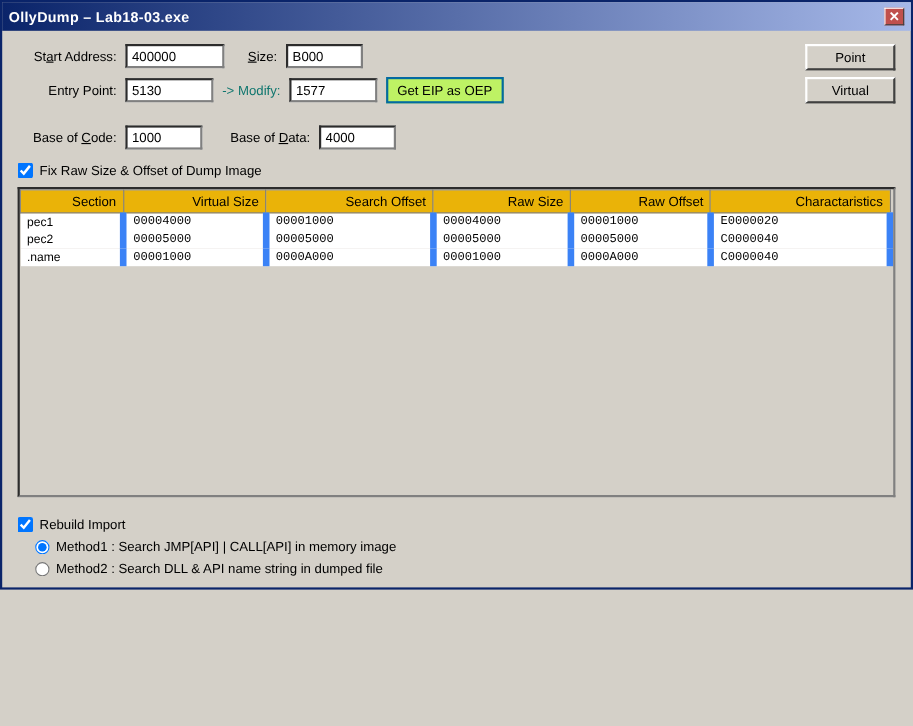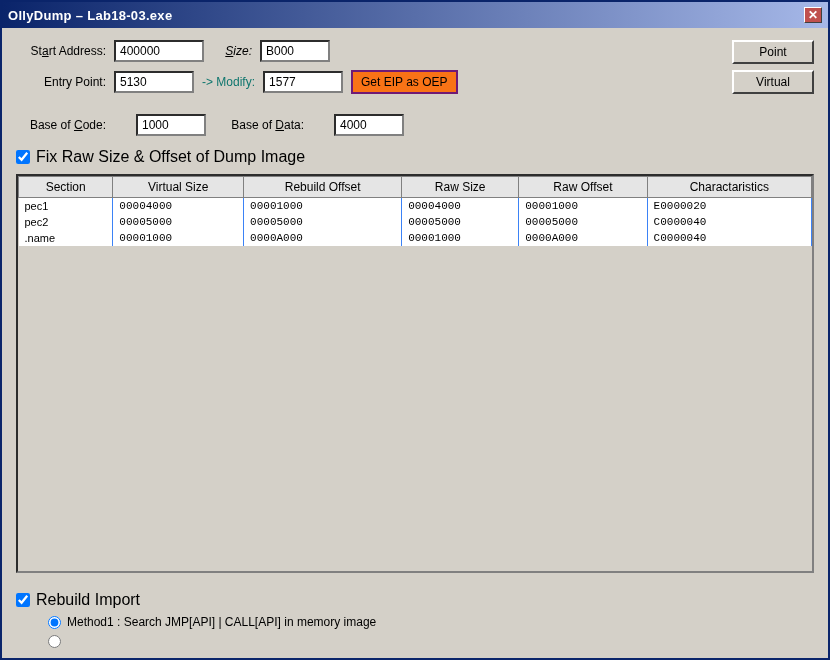--- a/index.html
+++ b/index.html
@@ -6,21 +6,21 @@
     body {
       font-family: "Tahoma", "MS Sans Serif", Arial, sans-serif;
       font-size: 12px;
       background: #d4d0c8;
       width: 830px;
       height: 660px;
       overflow: hidden;
     }
     .window {
       width: 830px;
-      height: 660px;
+      height: 536px;
       background: #d4d0c8;
       border: 2px solid #0a246a;
       display: flex;
       flex-direction: column;
     }
     .title-bar {
       background: linear-gradient(to right, #0a246a, #a6b8e8);
       color: white;
       padding: 3px 6px;
       display: flex;
@@ -84,101 +84,101 @@
       background: white;
       padding: 2px 4px;
       font-size: 12px;
       font-family: inherit;
       height: 22px;
     }
     .input-addr { width: 90px; }
     .input-size { width: 70px; }
     .input-ep { width: 80px; }
     .input-modify { width: 80px; }
-    .input-base { width: 70px; margin-left: 22px; }
+    .input-base { width: 70px; }
     .arrow-label {
       color: #0f766e;
       font-size: 12px;
     }
     .win-btn {
       background: #d4d0c8;
       border: 2px solid #ffffff;
       border-right-color: #404040;
       border-bottom-color: #404040;
       border-left-color: #ffffff;
       border-top-color: #ffffff;
       padding: 3px 16px;
       font-size: 12px;
       font-family: inherit;
       cursor: pointer;
       min-width: 80px;
       text-align: center;
     }
     .get-eip-btn {
-      background: #f97316;
-      border: 2px solid #701a75;
+      background: #bef264;
+      border: 2px solid #0369a1;
       padding: 2px 8px;
       font-size: 12px;
       font-family: inherit;
       cursor: pointer;
       height: 24px;
     }
     .checkbox-row {
       display: flex;
       align-items: center;
       gap: 6px;
       margin-top: 4px;
     }
     .checkbox-row input[type=checkbox] {
       width: 14px;
       height: 14px;
       cursor: pointer;
     }
     .checkbox-label {
-      font-size: 16px;
+      font-size: 12px;
     }
     .table-wrapper {
       border: 2px inset #808080;
       overflow: hidden;
       flex: 1;
       min-height: 160px;
     }
     table {
       width: 100%;
       border-collapse: collapse;
     }
     table th {
-      background: #e5e5e5;
+      background: #eab308;
       border: 1px solid #808080;
       padding: 3px 6px;
       font-weight: normal;
-      text-align: center;
+      text-align: right;
       font-size: 12px;
     }
     table td {
       padding: 2px 6px;
       font-size: 11px;
       font-family: "Courier New", monospace;
-      border-right: 1px solid #3b82f6;
+      border-right: 6px solid #3b82f6;
       background: white;
     }
     table tr td:first-child {
       font-family: "Tahoma", Arial, sans-serif;
     }
     .bottom-section {
       margin-top: 6px;
       display: flex;
       flex-direction: column;
       gap: 6px;
     }
     .radio-row {
       display: flex;
       align-items: center;
       gap: 6px;
-      margin-left: 32px;
+      margin-left: 16px;
     }
     .radio-row input[type=radio] {
       cursor: pointer;
     }
     .rows-top {
       display: flex;
       gap: 8px;
       align-items: flex-start;
     }
     .left-form {
@@ -204,21 +204,21 @@
 
   <div class="content">
     <div class="rows-top">
       <div class="left-form">
 
         <div class="form-row" style="margin-bottom:8px;">
           <span class="form-label">
             St<span class="underline">a</span>rt Address:
           </span>
           <input class="form-input input-addr" type="text" value="400000" style="">
-          <span class="form-label" style="min-width:40px;text-align:right;font-style:italic;">
+          <span class="form-label" style="min-width:40px;text-align:right;">
             <span class="underline">S</span>ize:
           </span>
           <input class="form-input input-size" type="text" value="B000" style="">
         </div>
 
         <div class="form-row" style="margin-bottom:20px;">
           <span class="form-label">Entry Point:</span>
           <input class="form-input input-ep" type="text" value="5130" style="">
           <span class="arrow-label">-&gt; <span class="underline">M</span>odify:</span>
           <input class="form-input input-modify" type="text" value="1577" style="">
@@ -242,21 +242,21 @@
       <input type="checkbox" id="fix-cb" checked="" style="">
       <label for="fix-cb" class="checkbox-label"> Fix Raw Size &amp; Offset of Dump Image</label>
     </div>
 
     <div class="table-wrapper">
       <table>
         <thead>
           <tr>
             <th>Section</th>
             <th>Virtual Size</th>
-            <th>Rebuild Offset</th>
+            <th>Search Offset</th>
             <th>Raw Size</th>
             <th>Raw Offset</th>
             <th>Charactaristics</th>
           </tr>
         </thead>
         <tbody id="section-tbody">
         <tr>
               <td>pec1</td>
               <td>00004000</td>
               <td>00001000</td>
@@ -288,16 +288,17 @@
       <div class="checkbox-row">
         <input type="checkbox" id="rebuild-cb" checked="" style="">
         <label for="rebuild-cb" class="checkbox-label"> Rebuild Import</label>
       </div>
       <div class="radio-row">
         <input type="radio" name="method" id="method1" checked="" style="">
         <label for="method1">Method1 : Search JMP[API] | CALL[API] in memory image</label>
       </div>
       <div class="radio-row">
         <input type="radio" name="method" id="method2" style="">
+        <label for="method2">Method2 : Search DLL &amp; API name string in dumped file</label>
       </div>
     </div>
   </div>
 </div>
 
 </body></html>

